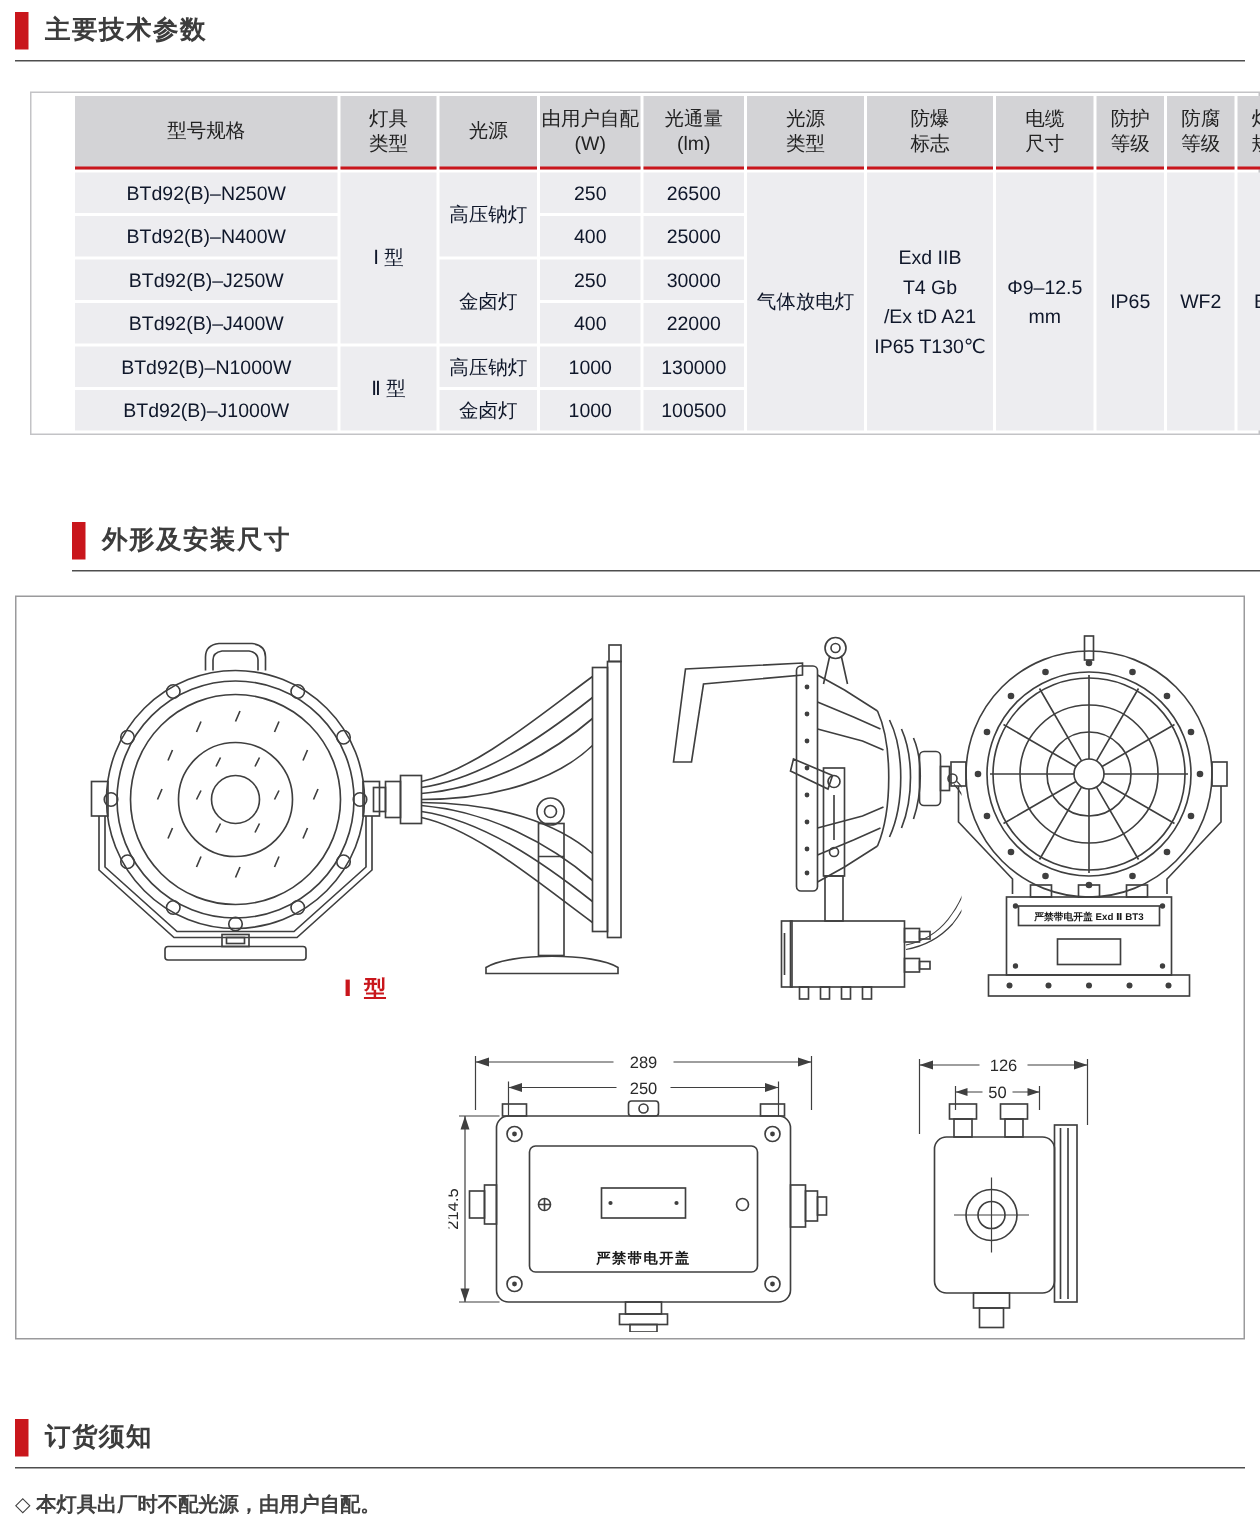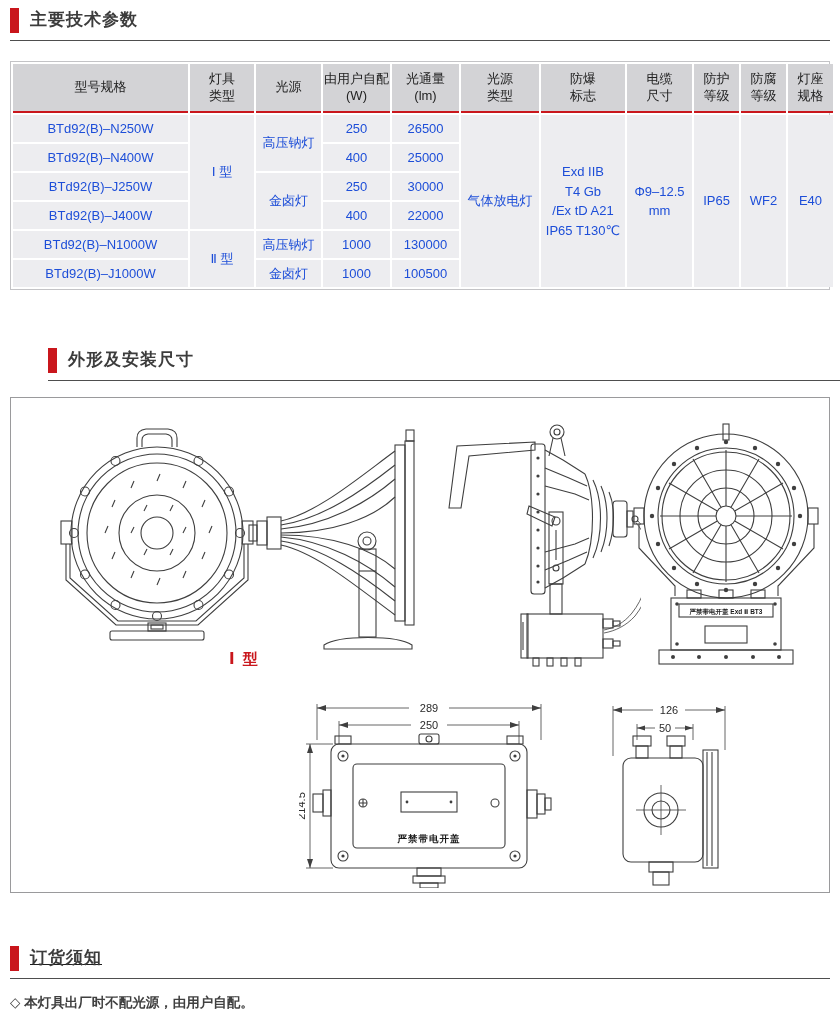--- a/index.html
+++ b/index.html
@@ -10,31 +10,31 @@
   }
   .section-header {
     position:absolute; left:10px; width:820px;
     display:flex; align-items:flex-start; gap:11px;
     border-bottom:1px solid #4e4e4e; padding-bottom:7px;
   }
   .accent-bar { width:9px; height:25px; background:#c9161c; flex:0 0 auto; }
   .section-title { font-size:17px; font-weight:bold; color:#3c3c3c; letter-spacing:1px; }
 
   .table-wrap {
-    position:absolute; left:10px; top:61px; width:820px;
-    border:1px solid #c3c3c6; background:#fff;
+    position:absolute; left:20px; top:61px; width:820px;
+    border:1px solid #c3c3c6; background:#fff;padding-left:27px;
   }
   table.spec { border-collapse:separate; border-spacing:2px; table-layout:fixed; width:100%; }
   table.spec th {
     background:#d3d3d6; font-weight:normal; font-size:13px; color:#222;
     height:49px; text-align:center; vertical-align:middle;
     border-bottom:2px solid #c9161c; white-space:pre-line; line-height:1.3;
   }
   table.spec td {
-    background:#ededf0; font-size:13px; color:#1d4ed8;
+    background:#ededf0; font-size:13px; color:#0f172a;
     height:27px; text-align:center; vertical-align:middle;
     white-space:pre-line; line-height:1.5; padding:0 2px;
   }
 
   .draw-box {
     position:absolute; left:10px; top:397px; width:820px; height:496px;
     border:1px solid #9a9a9c; background:#fff;
   }
   .drawing { position:absolute; }
   .type-label {
@@ -396,18 +396,18 @@
       <circle cx="58" cy="112" r="9"></circle>
       <path class="lnt" d="M33,112 h50 M58,87 v50"></path>
       <rect x="46" y="164" width="24" height="10"></rect>
       <rect x="50" y="174" width="16" height="13"></rect>
     </g>
     <text class="dim" x="66" y="16" text-anchor="middle">126</text>
     <text class="dim" x="62" y="34" text-anchor="middle">50</text>
   </svg>
 </div>
 
-<div class="section-header" style="top:946px;text-decoration:underline;">
+<div class="section-header" style="top:946px;">
   <div class="accent-bar"></div>
   <div class="section-title">订货须知</div>
 </div>
 
 <div class="order-note">◇ 本灯具出厂时不配光源，由用户自配。</div>
 
 </body></html>

